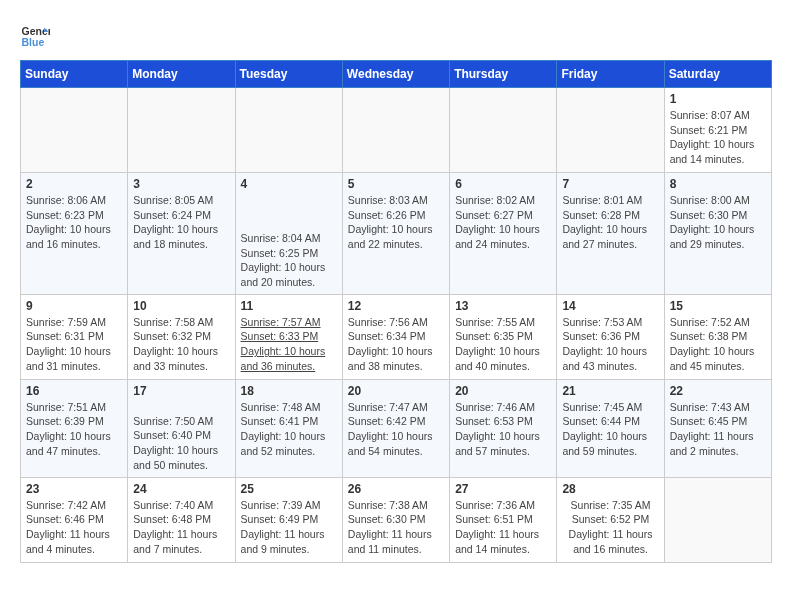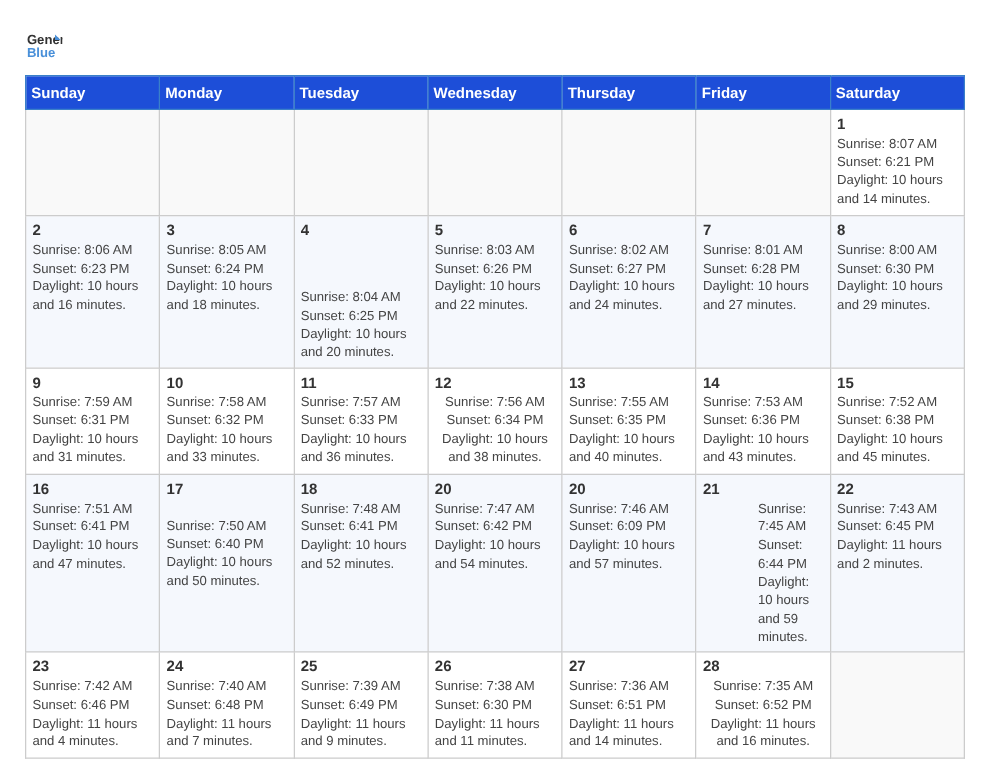--- a/index.html
+++ b/index.html
@@ -190,28 +190,28 @@
         </td>
         <td>
           <div class="day-number">10</div>
           <div class="day-info" style="white-space: pre-line;">Sunrise: 7:58 AM
 Sunset: 6:32 PM
 Daylight: 10 hours
 and 33 minutes.</div>
         </td>
         <td>
           <div class="day-number">11</div>
-          <div class="day-info" style="white-space: pre-line;">Sunrise: 7:57 AM
+          <div class="day-info" style="white-space: pre-line; text-decoration: underline;">Sunrise: 7:57 AM
 Sunset: 6:33 PM
 Daylight: 10 hours
 and 36 minutes.</div>
         </td>
         <td>
           <div class="day-number">12</div>
-          <div class="day-info" style="white-space: pre-line; text-align: center;">Sunrise: 7:56 AM
+          <div class="day-info" style="white-space: pre-line;">Sunrise: 7:56 AM
 Sunset: 6:34 PM
 Daylight: 10 hours
 and 38 minutes.</div>
         </td>
         <td>
           <div class="day-number">13</div>
           <div class="day-info" style="white-space: pre-line;">Sunrise: 7:55 AM
 Sunset: 6:35 PM
 Daylight: 10 hours
 and 40 minutes.</div>
@@ -228,21 +228,21 @@
           <div class="day-info" style="white-space: pre-line;">Sunrise: 7:52 AM
 Sunset: 6:38 PM
 Daylight: 10 hours
 and 45 minutes.</div>
         </td>
       </tr>
       <tr>
         <td>
           <div class="day-number">16</div>
           <div class="day-info" style="white-space: pre-line;">Sunrise: 7:51 AM
-Sunset: 6:41 PM
+Sunset: 6:39 PM
 Daylight: 10 hours
 and 47 minutes.</div>
         </td>
         <td>
           <div class="day-number">17</div>
           <div class="day-info" style="white-space: pre-line; margin-top: 16px;">Sunrise: 7:50 AM
 Sunset: 6:40 PM
 Daylight: 10 hours
 and 50 minutes.</div>
         </td>
@@ -256,27 +256,27 @@
         <td>
           <div class="day-number">20</div>
           <div class="day-info" style="white-space: pre-line;">Sunrise: 7:47 AM
 Sunset: 6:42 PM
 Daylight: 10 hours
 and 54 minutes.</div>
         </td>
         <td>
           <div class="day-number">20</div>
           <div class="day-info" style="white-space: pre-line;">Sunrise: 7:46 AM
-Sunset: 6:09 PM
+Sunset: 6:53 PM
 Daylight: 10 hours
 and 57 minutes.</div>
         </td>
         <td>
           <div class="day-number">21</div>
-          <div class="day-info" style="white-space: pre-line; margin-left: 44px;">Sunrise: 7:45 AM
+          <div class="day-info" style="white-space: pre-line;">Sunrise: 7:45 AM
 Sunset: 6:44 PM
 Daylight: 10 hours
 and 59 minutes.</div>
         </td>
         <td>
           <div class="day-number">22</div>
           <div class="day-info" style="white-space: pre-line;">Sunrise: 7:43 AM
 Sunset: 6:45 PM
 Daylight: 11 hours
 and 2 minutes.</div>

